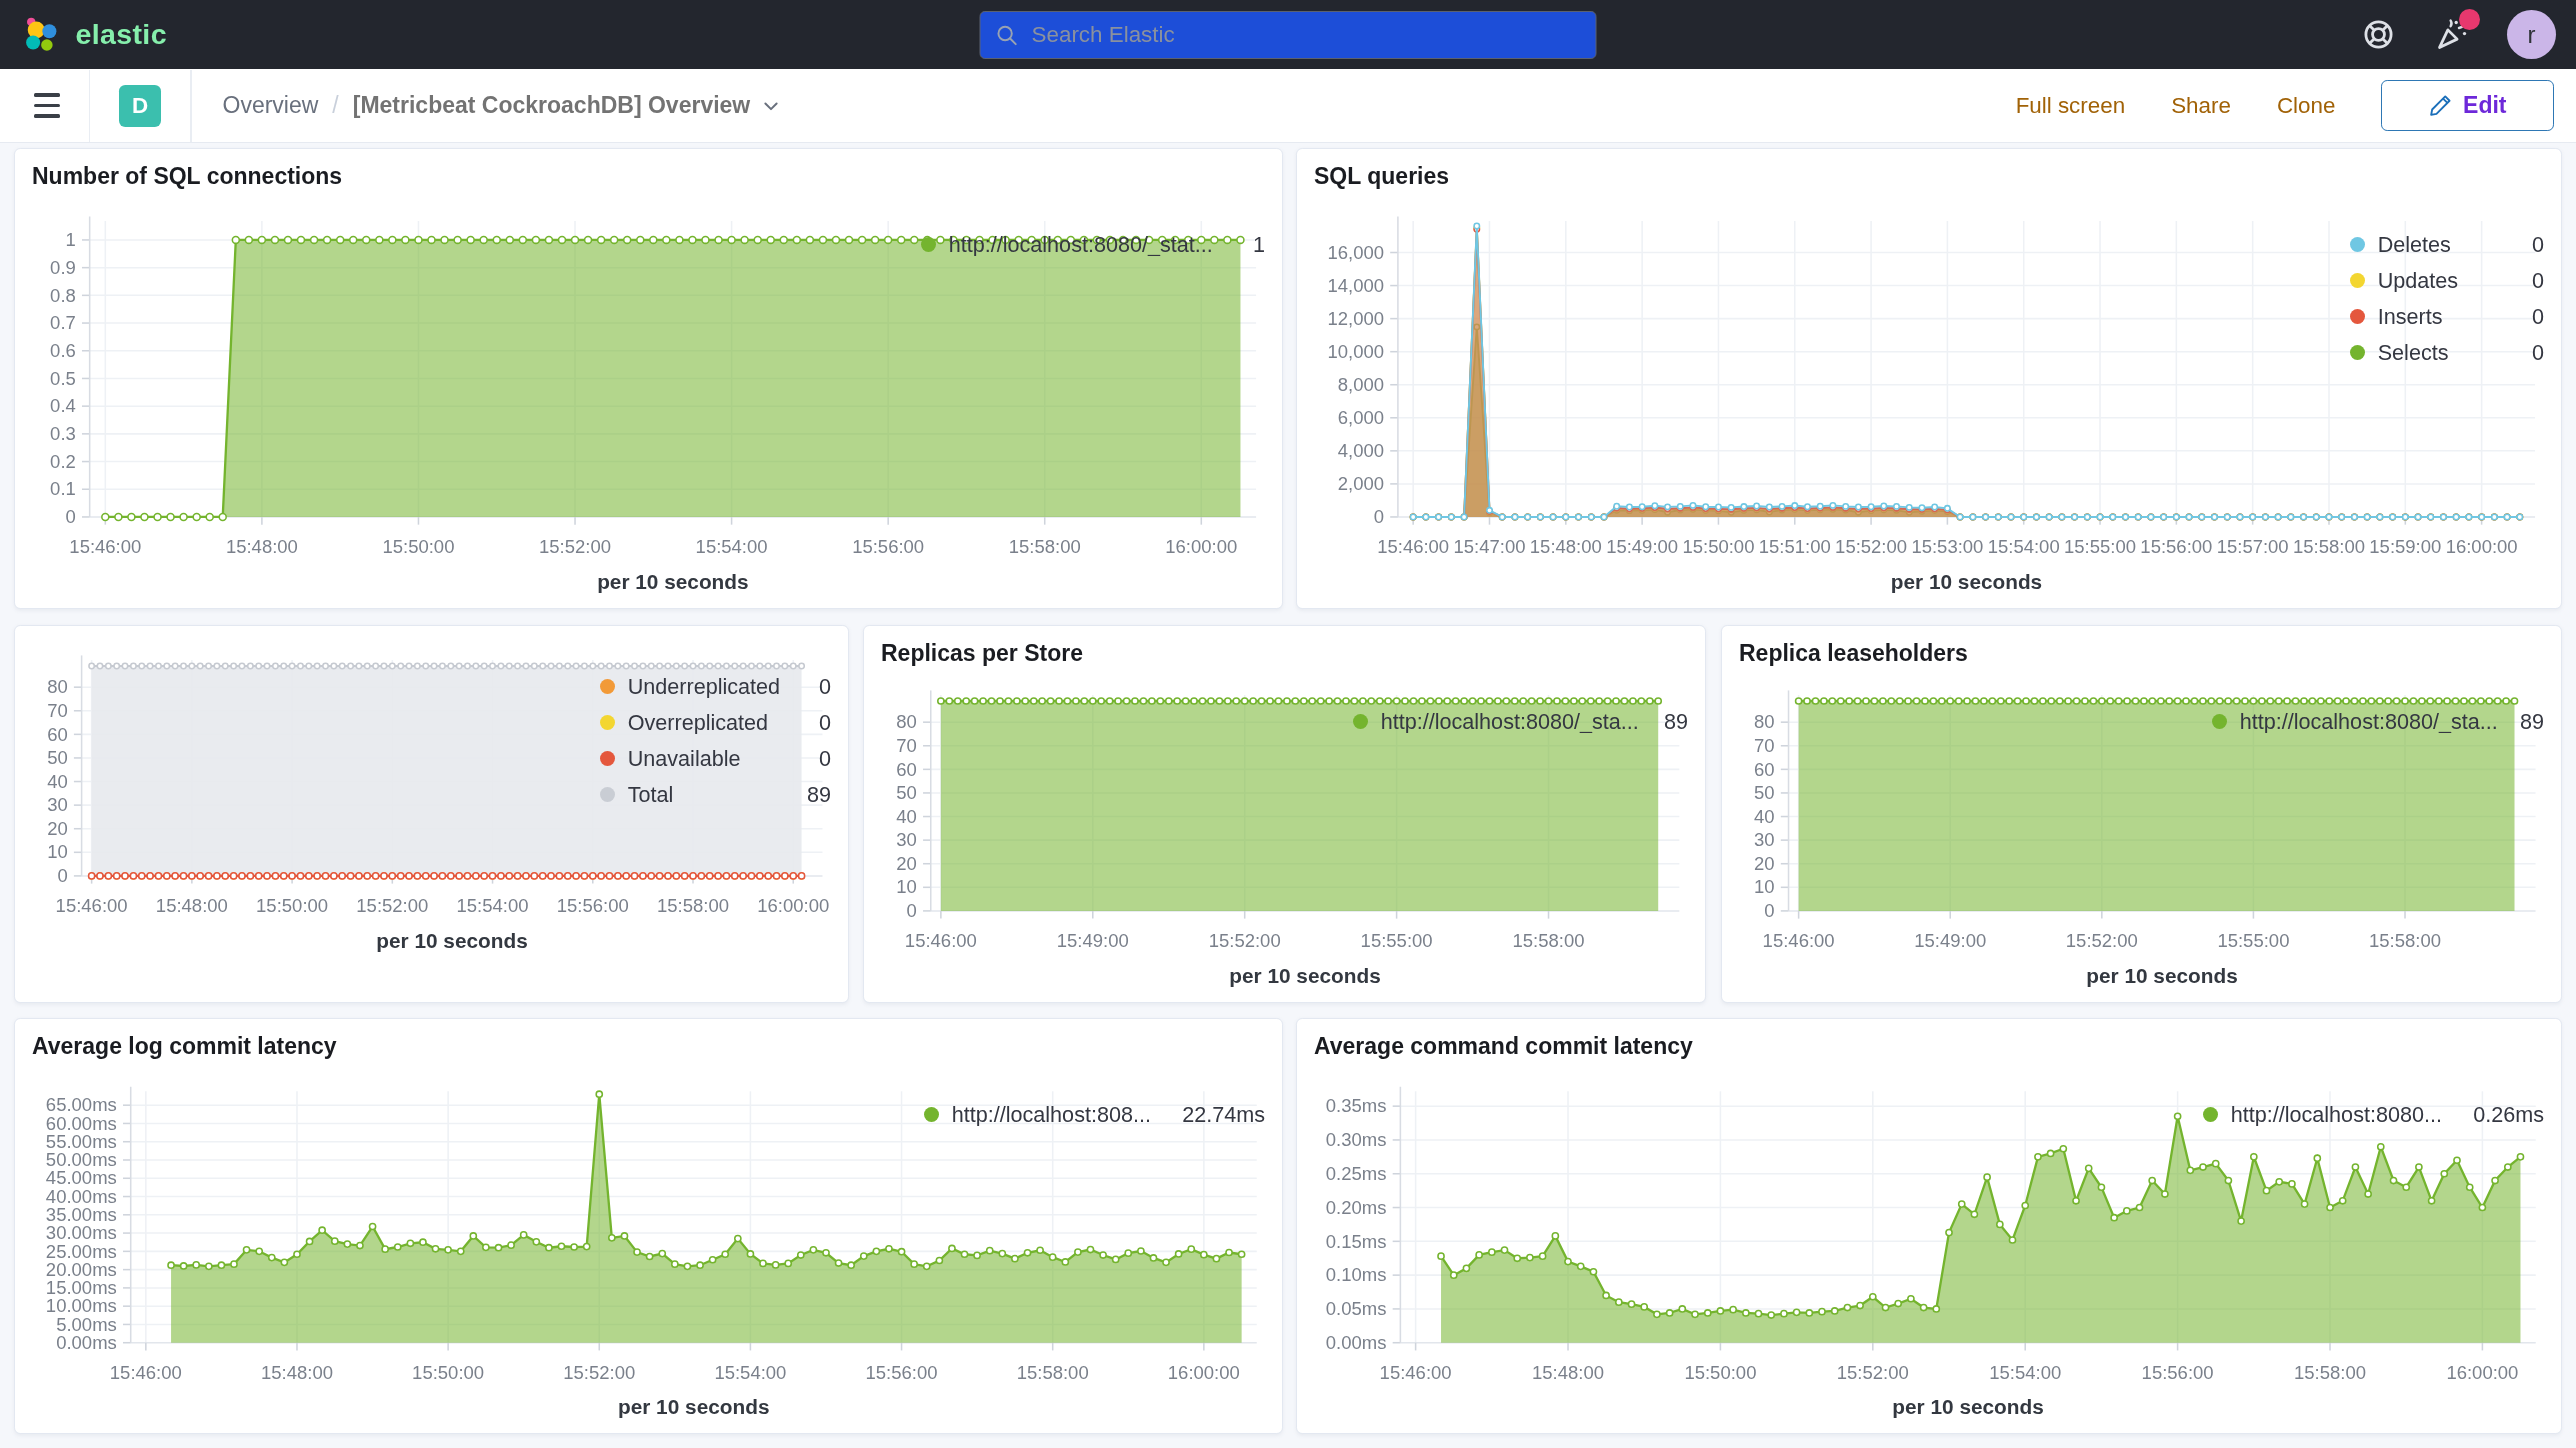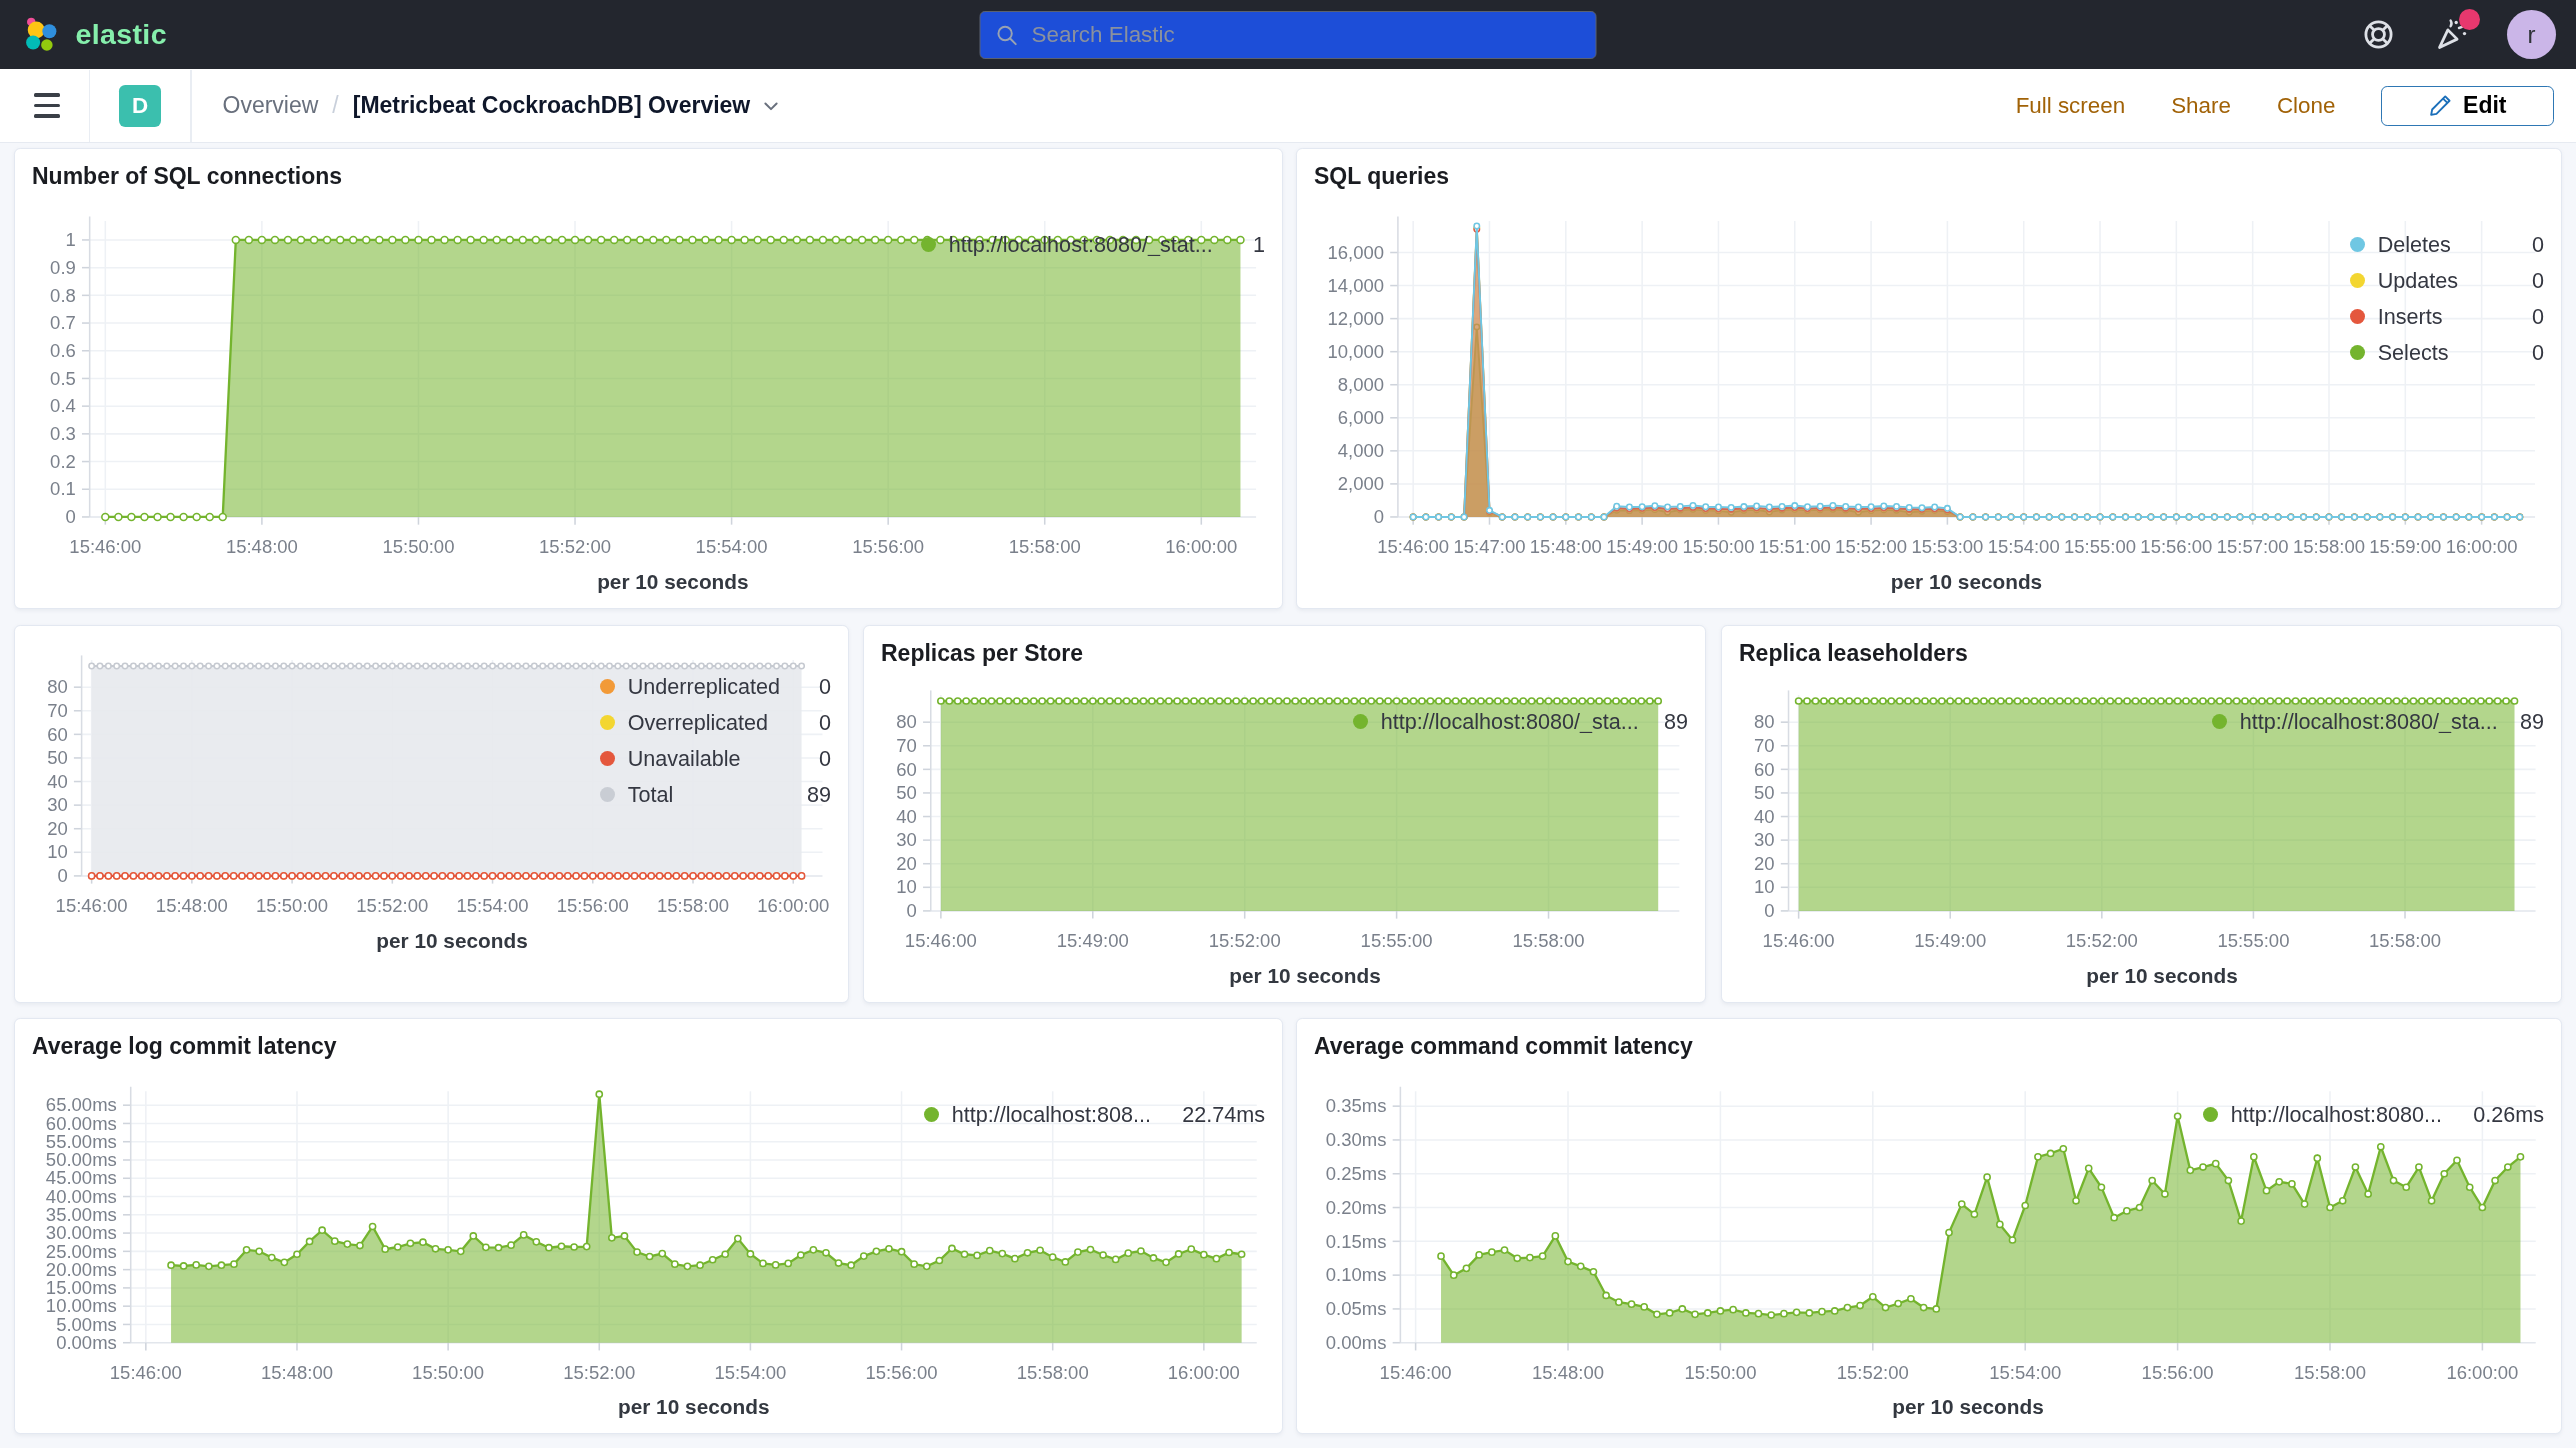--- a/index.html
+++ b/index.html
@@ -27,25 +27,25 @@
   
   .toolbar{position:absolute;top:69px;left:0;width:100%;height:74px;background:#FFFFFF;
            border-bottom:1.5px solid #E6EAF1;display:flex;align-items:center;z-index:4;box-sizing:border-box;}
   .hamburger{display:flex;flex-direction:column;gap:7px;margin:0 29px 0 34px;cursor:pointer;}
   .hamburger span{width:25.5px;height:3.9px;background:#3A3F47;border-radius:1.5px;}
   .tsep{width:1.5px;height:72px;background:#E9EDF3;flex:none;}
   .dbadge{width:42px;height:42px;border-radius:6.2px;background:#3BBFAE;color:#FFFFFF;font-weight:700;
           font-size:22.4px;display:flex;align-items:center;justify-content:center;margin:0 29px;flex:none;}
   .crumbs{display:flex;align-items:center;margin-left:31px;font-size:23px;color:#69707D;}
   .crumb-sep{color:#C9D0DB;margin:0 14px;}
-  .crumb-title{color:#0f172a;font-weight:600;display:flex;align-items:center;gap:10.8px;}
+  .crumb-title{color:#737373;font-weight:600;display:flex;align-items:center;gap:10.8px;}
   .toolbar-right{margin-left:auto;display:flex;align-items:center;gap:46px;margin-right:21.6px;}
   .tlink{color:#a16207;font-size:22.4px;cursor:pointer;white-space:nowrap;}
-  .edit-btn{display:flex;align-items:center;gap:10.8px;justify-content:center;width:173px;height:40px;
-            border:1.5px solid #2E77B4;border-radius:6.2px;color:#000000;font-size:23px;font-weight:600;
+  .edit-btn{display:flex;align-items:center;gap:10.8px;justify-content:center;width:173px;height:51px;
+            border:1.5px solid #2E77B4;border-radius:6.2px;color:#6d28d9;font-size:23px;font-weight:600;
             background:#fff;cursor:pointer;}
 
   
   .panel{position:absolute;background:#FFFFFF;border:1.2px solid #E3E8F1;border-radius:6.2px;
          box-shadow:0 1.5px 3.9px rgba(130,140,160,.10);box-sizing:border-box;
          padding:14px 17px;display:flex;flex-direction:column;}
   #p0{left:14px;top:148px;width:1269px;height:461px;}
   #p1{left:1296px;top:148px;width:1266px;height:461px;}
   #p2{left:14px;top:625px;width:835px;height:378px;}
   #p3{left:863px;top:625px;width:843px;height:378px;}

